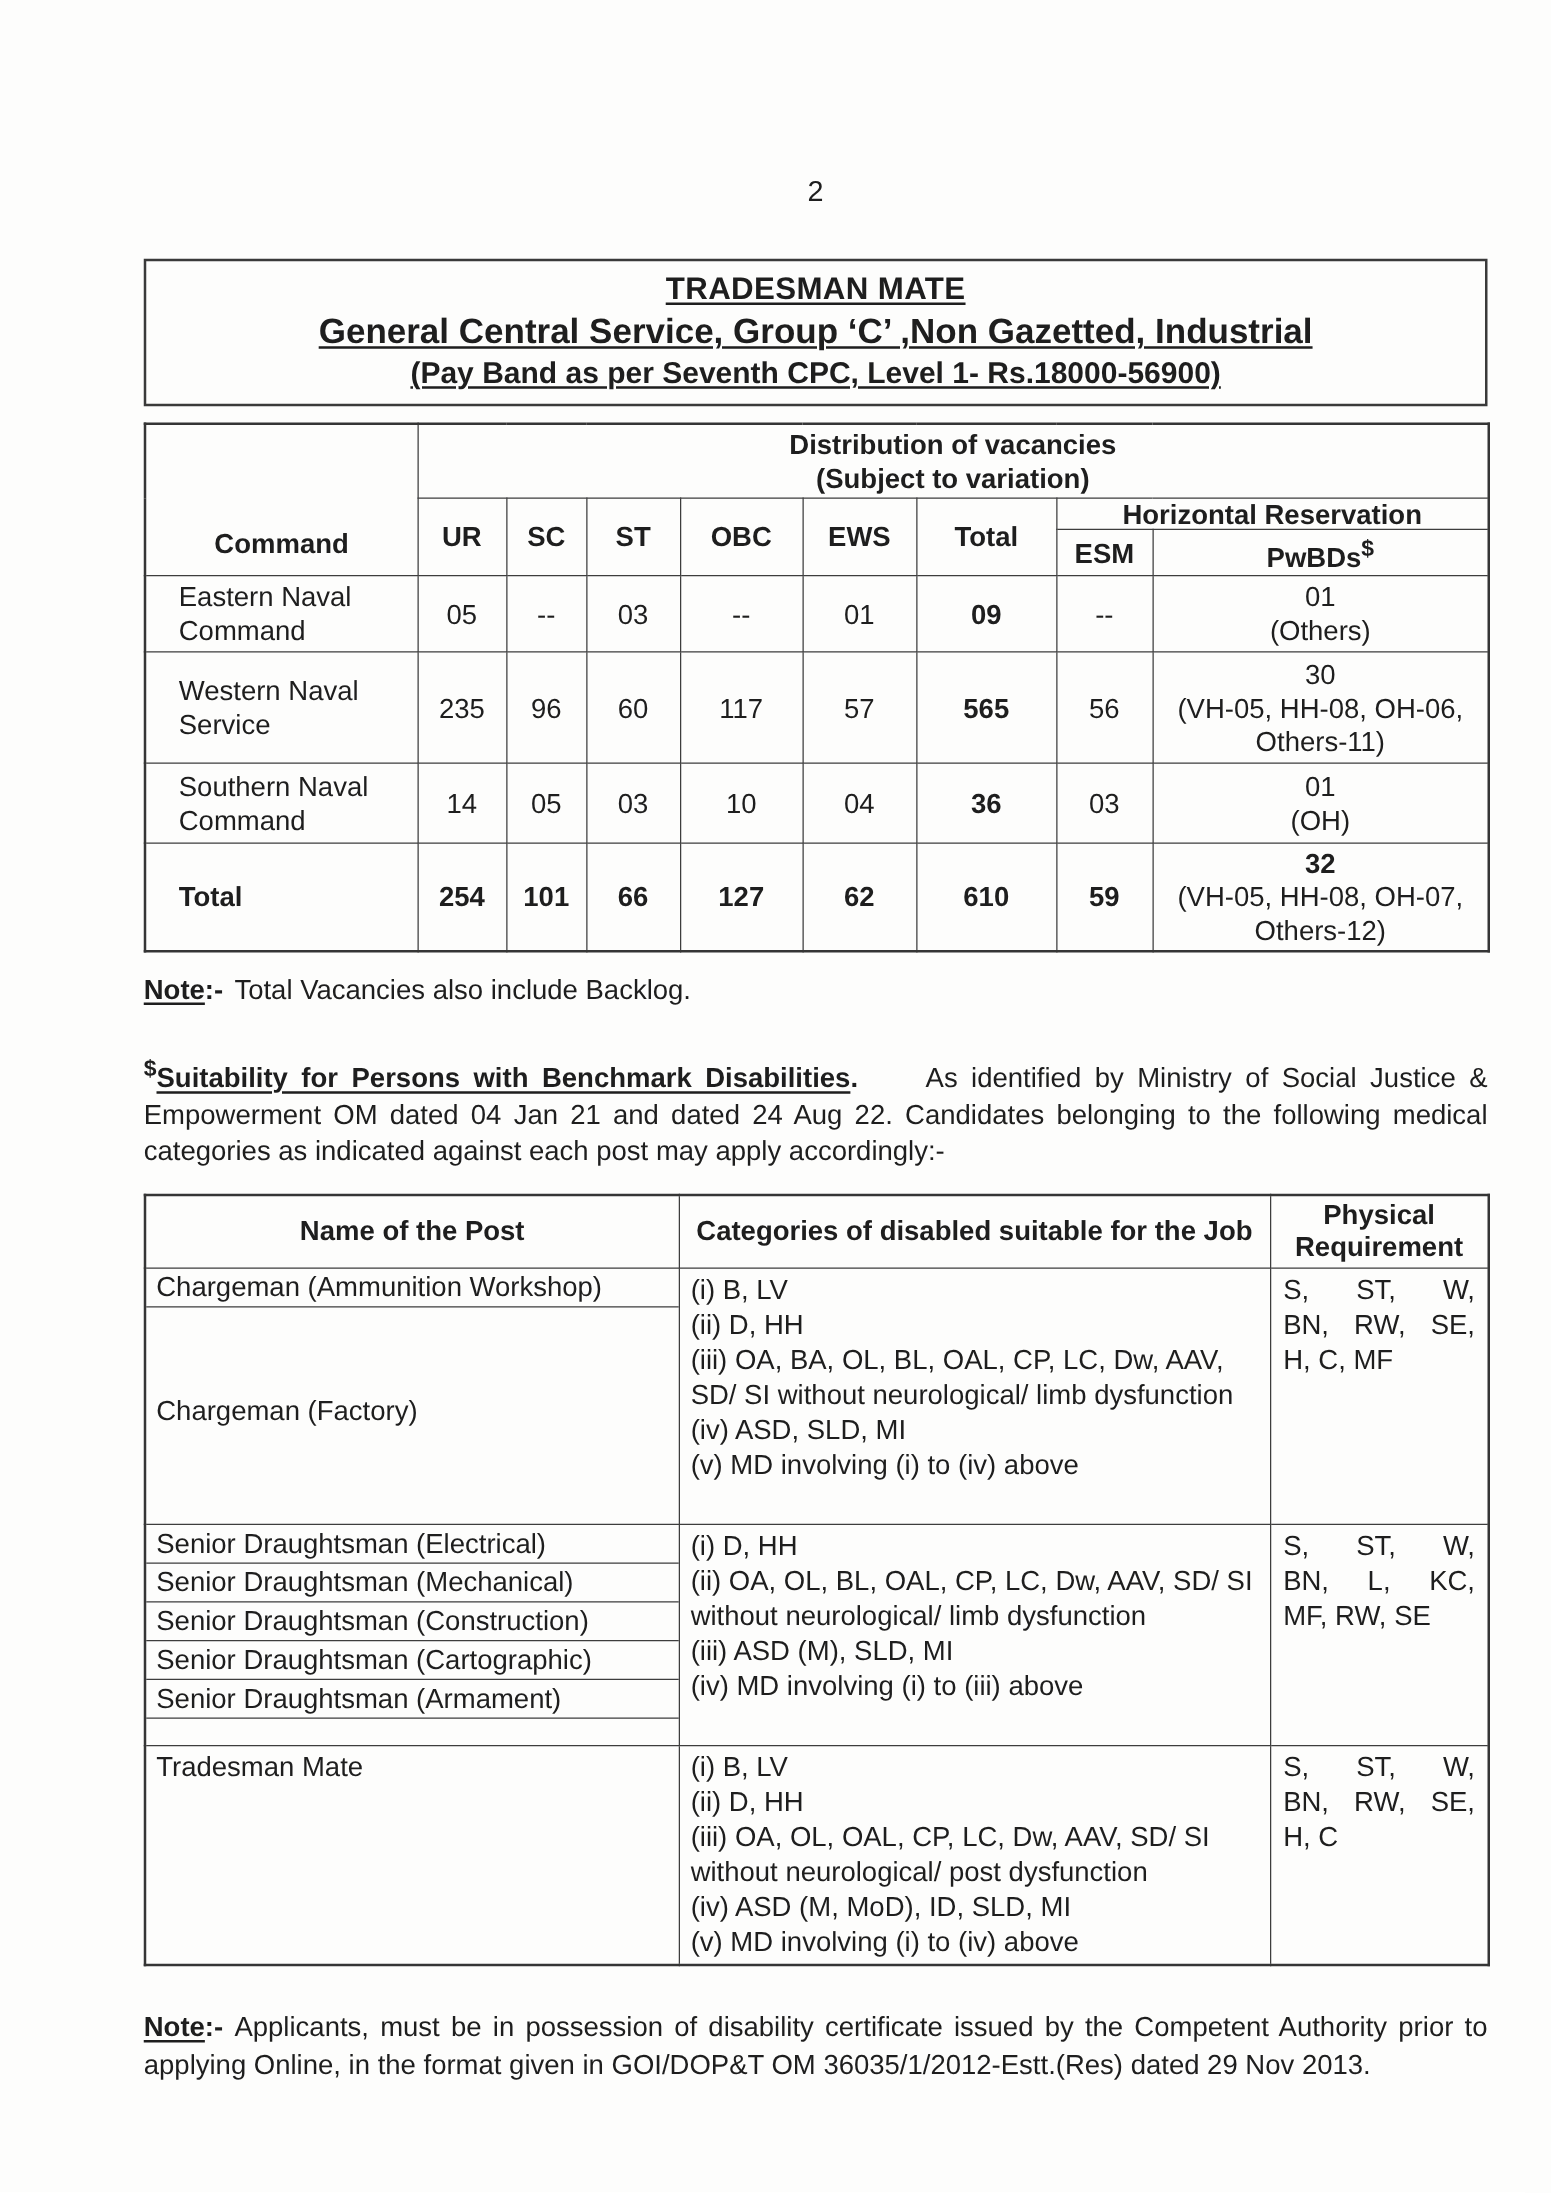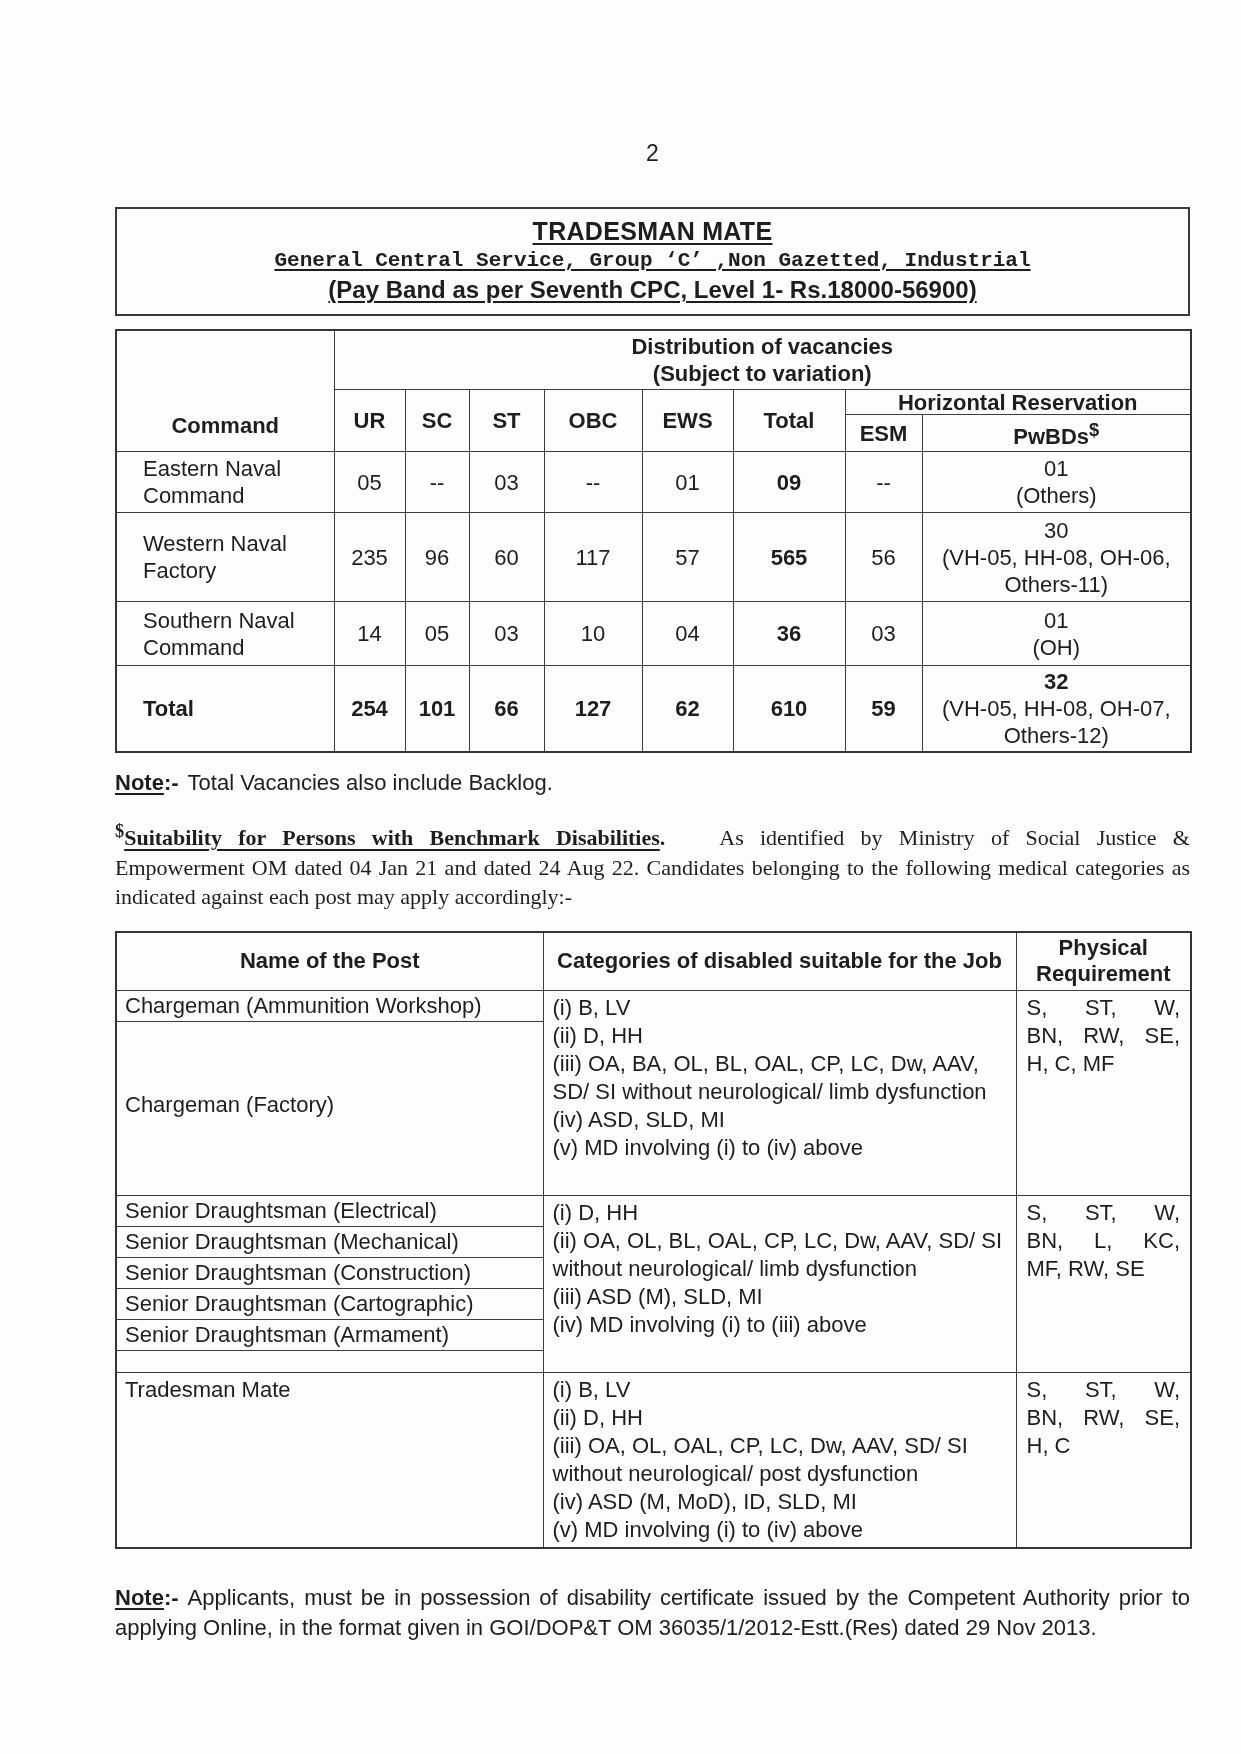--- a/index.html
+++ b/index.html
@@ -20,21 +20,21 @@
 
   .title-box {
     margin-top:40px;
     border:2px solid #3a3a3a;
     text-align:center;
     padding:8px 10px 10px;
     font-weight:bold;
   }
   .u { text-decoration:underline; text-decoration-thickness:2px; text-underline-offset:3px; }
   .title-line1 { font-size:25px; letter-spacing:.3px; }
-  .title-line2 { font-size:21px; margin-top:3px;font-family:Liberation Mono, monospace; }
+  .title-line2 { font-size:28px; margin-top:3px; }
   .title-line3 { font-size:24px; margin-top:4px; }
 
   table { border-collapse:collapse; width:1075px; table-layout:fixed; border:2px solid #353535; }
   td { border:1.5px solid #3d3d3d; }
 
   
   .vac-table { margin-top:13px; }
   .vac-table td { padding:2px 6px; }
   .vac-header td { font-weight:bold; text-align:center; vertical-align:middle; }
   .cell-command-h { vertical-align:bottom !important; padding-bottom:12px !important; }
@@ -49,21 +49,21 @@
   .row-2 td { height:59px; }
   .row-3 td { height:79px; }
   .row-total td { font-weight:bold; }
   .pwbds-detail { font-weight:normal; }
 
   .note-line { margin-top:15px; line-height:29px; }
   .note-label { font-weight:bold; }
   .note-sep { font-weight:bold; }
   .note-text { margin-left:9px; }
 
-  .para { margin-top:20px; text-align:justify; line-height:29px;font-family:Liberation Serif, serif; }
+  .para { margin-top:34px; text-align:justify; line-height:29px; }
   .sup-b { font-weight:bold; }
   .h-gap { display:inline-block; width:54px; }
 
   
   .suit-table { margin-top:20px; }
   .suit-table td { vertical-align:top; }
   .suit-header td { font-weight:bold; text-align:center; vertical-align:middle !important; height:53px; line-height:26px; padding:2px 6px; }
   .g0 > td { height:198px; }
   .g1 > td { height:170px; }
   .g2 > td { height:166px; }
@@ -138,21 +138,21 @@
           <td>--</td>
           <td>01</td>
           <td class="col-total">09</td>
           <td>--</td>
           <td>
             <div>01</div>
             <div class="pwbds-detail">(Others)</div>
           </td>
         </tr>
         <tr class="vac-row row-1">
-          <td class="cell-command">Western Naval Factory</td>
+          <td class="cell-command">Western Naval Service</td>
           <td>235</td>
           <td>96</td>
           <td>60</td>
           <td>117</td>
           <td>57</td>
           <td class="col-total">565</td>
           <td>56</td>
           <td>
             <div>30</div>
             <div class="pwbds-detail">(VH-05, HH-08, OH-06, Others-11)</div>

